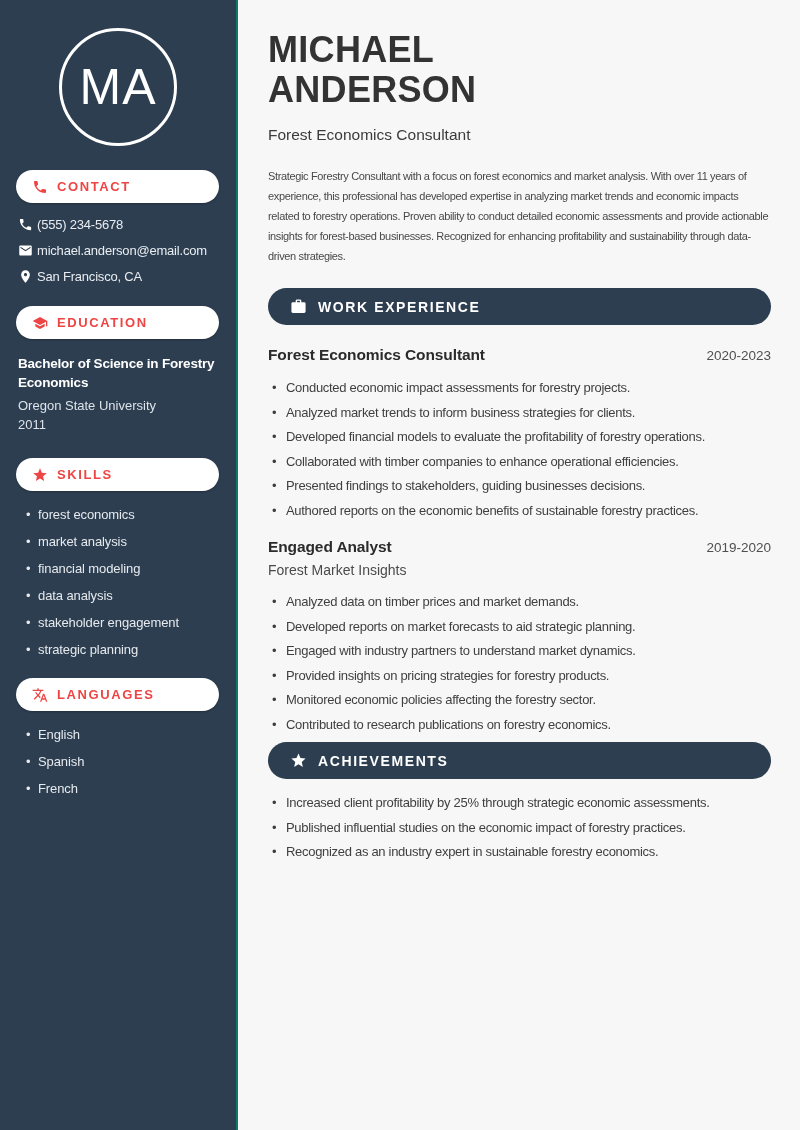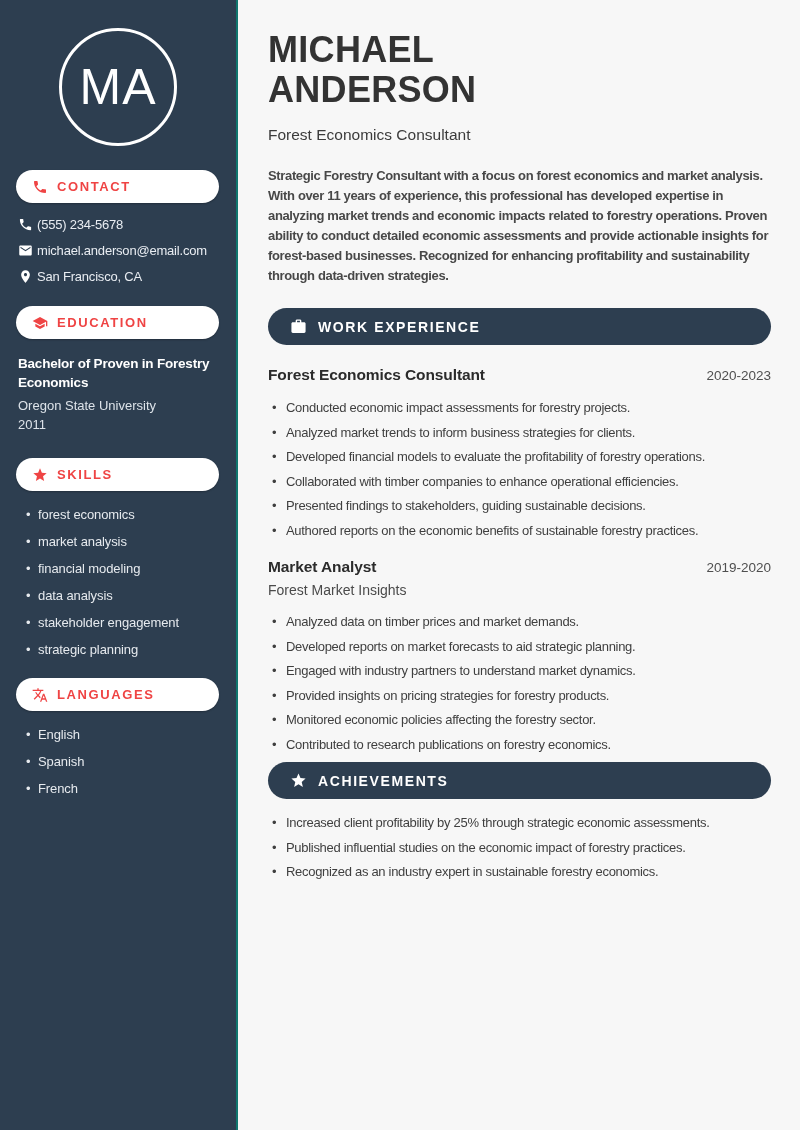--- a/index.html
+++ b/index.html
@@ -115,26 +115,25 @@
     font-weight: bold;
     letter-spacing: 0.3px;
   }
   .job-subtitle {
     margin-top: 16px;
     font-size: 15.5px;
     color: #3b3b3b;
   }
   .summary {
     margin-top: 22px;
-    font-size: 13px;
+    font-size: 11px;
     letter-spacing: -0.35px;
     line-height: 20px;
     color: #484848;
     max-width: 503px;
-    font-weight: bold;
   }
   .section-pill {
     margin-top: 22px;
     height: 37px;
     background: #2d3e50;
     color: #ffffff;
     border-radius: 19px;
     display: flex; align-items: center;
     gap: 11px;
     padding: 0 22px;
@@ -228,21 +227,21 @@
     </div>
 
     <div class="side-pill pill-education">
       <svg viewBox="0 0 24 24" fill="currentColor">
           <path d="M5 13.18v4L12 21l7-3.82v-4L12 17l-7-3.82zM12 3L1 9l11 6 9-4.91V17h2V9L12 3z"></path>
         </svg>
       <span>EDUCATION</span>
     </div>
 
     <div class="edu-block">
-      <div class="edu-degree">Bachelor of Proven in Forestry Economics</div>
+      <div class="edu-degree">Bachelor of Science in Forestry Economics</div>
       <div class="edu-school">Oregon State University</div>
       <div class="edu-year">2011</div>
     </div>
 
     <div class="side-pill pill-skills">
       <svg viewBox="0 0 24 24" fill="currentColor">
           <path d="M12 17.27L18.18 21l-1.64-7.03L22 9.24l-7.19-.61L12 2 9.19 8.63 2 9.24l5.46 4.73L5.82 21z"></path>
         </svg>
       <span>SKILLS</span>
     </div>
@@ -292,28 +291,28 @@
     <section class="job">
       <div class="job-header">
         <span class="job-title">Forest Economics Consultant</span>
         <span class="job-dates">2020-2023</span>
       </div>
       <ul class="bullet-list">
         <li>Conducted economic impact assessments for forestry projects.</li>
         <li>Analyzed market trends to inform business strategies for clients.</li>
         <li>Developed financial models to evaluate the profitability of forestry operations.</li>
         <li>Collaborated with timber companies to enhance operational efficiencies.</li>
-        <li>Presented findings to stakeholders, guiding sustainable decisions.</li>
+        <li>Presented findings to stakeholders, guiding businesses decisions.</li>
         <li>Authored reports on the economic benefits of sustainable forestry practices.</li>
       </ul>
     </section>
 
     <section class="job">
       <div class="job-header">
-        <span class="job-title">Market Analyst</span>
+        <span class="job-title">Engaged Analyst</span>
         <span class="job-dates">2019-2020</span>
       </div>
       <div class="job-company">Forest Market Insights</div>
       <ul class="bullet-list">
         <li>Analyzed data on timber prices and market demands.</li>
         <li>Developed reports on market forecasts to aid strategic planning.</li>
         <li>Engaged with industry partners to understand market dynamics.</li>
         <li>Provided insights on pricing strategies for forestry products.</li>
         <li>Monitored economic policies affecting the forestry sector.</li>
         <li>Contributed to research publications on forestry economics.</li>

